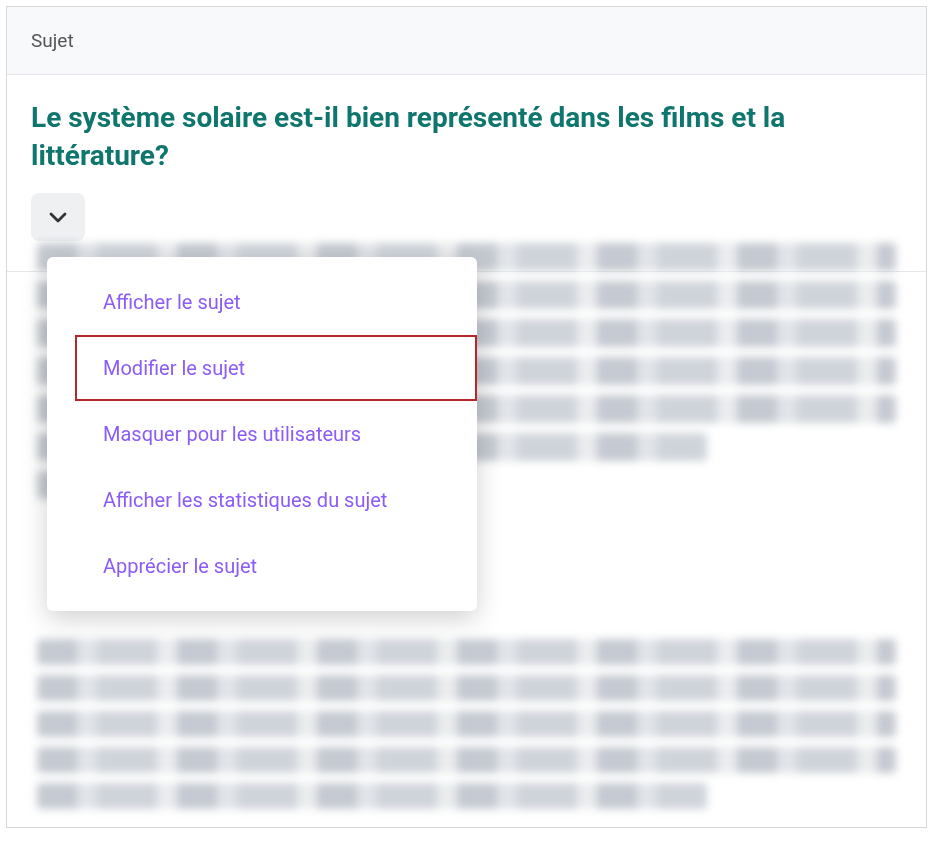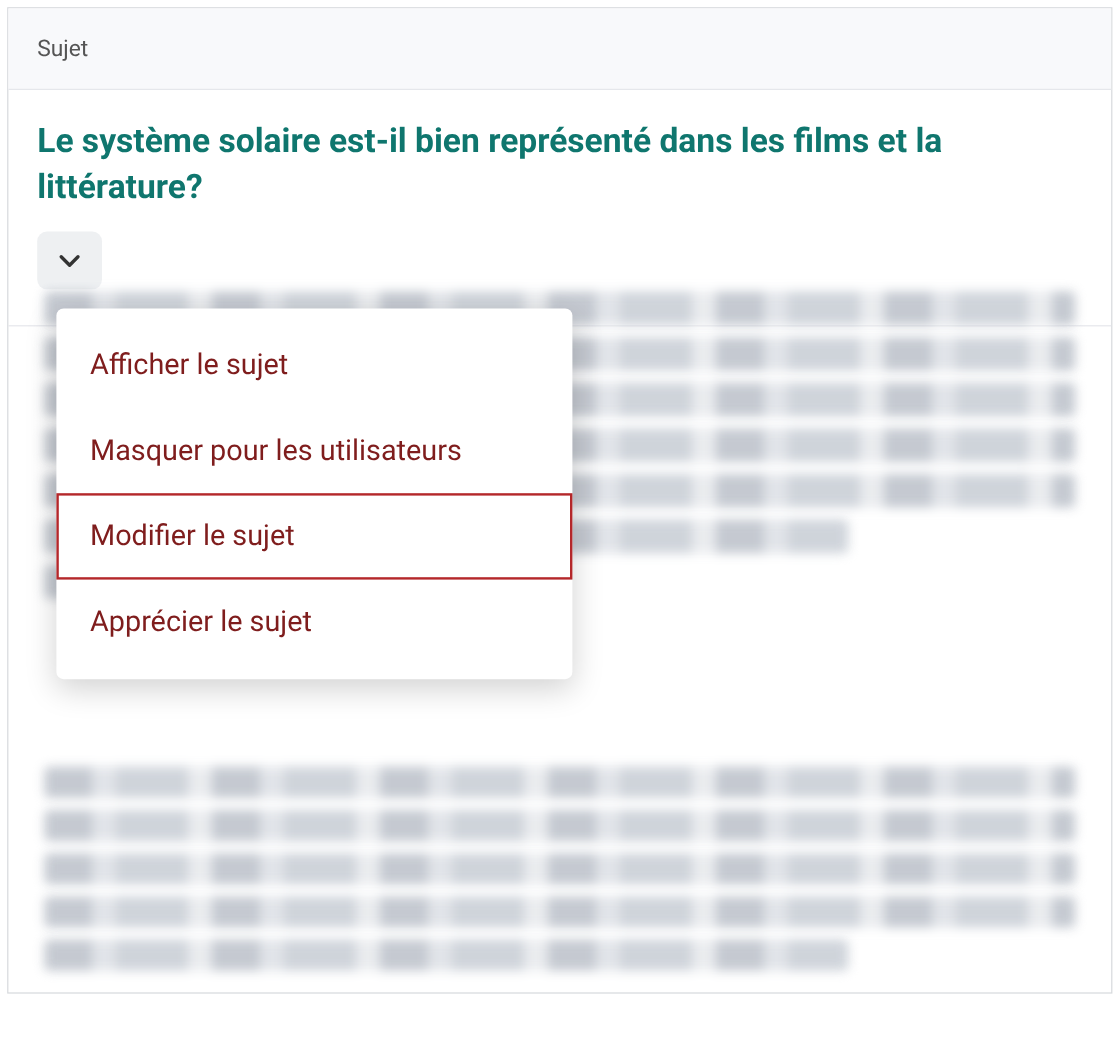--- a/index.html
+++ b/index.html
@@ -83,24 +83,25 @@
     left:40px; top:250px;
     width:430px;
     background:#fff;
     border-radius:6px;
     box-shadow:0 8px 26px rgba(0,0,0,.18);
     padding:12px 0;
     z-index:50;
   }
   .dropdown .item {
     padding:20px 28px;
-    font-size:24px;
-    color:#7f1d1d;
+    font-size:20px;
+    color:#8b5cf6;
     cursor:pointer;
     line-height:1.3;
+    margin-left:28px;
   }
   .dropdown .item.highlight {
     outline:2px solid #b4272a;
     outline-offset:-2px;
   }
 </style>
 </head>
 <body>
 
 <div class="frame">
@@ -131,18 +132,19 @@
   <div class="blur-area lower">
     <div class="blur-line"></div>
     <div class="blur-line"></div>
     <div class="blur-line"></div>
     <div class="blur-line"></div>
     <div class="blur-line short"></div>
   </div>
 
   <div class="dropdown">
     <div class="item">Afficher le sujet</div>
+    <div class="item highlight">Modifier le sujet</div>
     <div class="item">Masquer pour les utilisateurs</div>
-    <div class="item highlight">Modifier le sujet</div>
+    <div class="item">Afficher les statistiques du sujet</div>
     <div class="item">Apprécier le sujet</div>
   </div>
 
 </div>
 
 </body></html>

